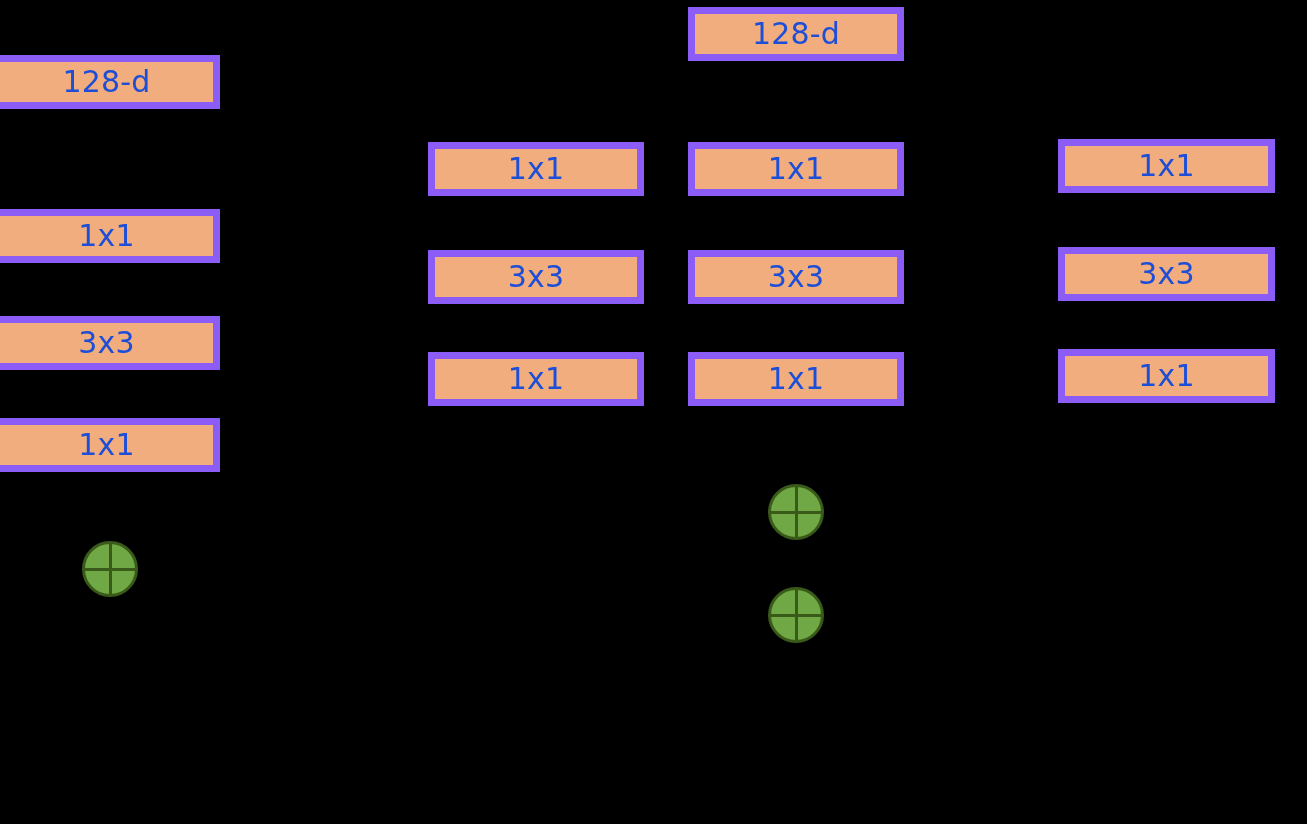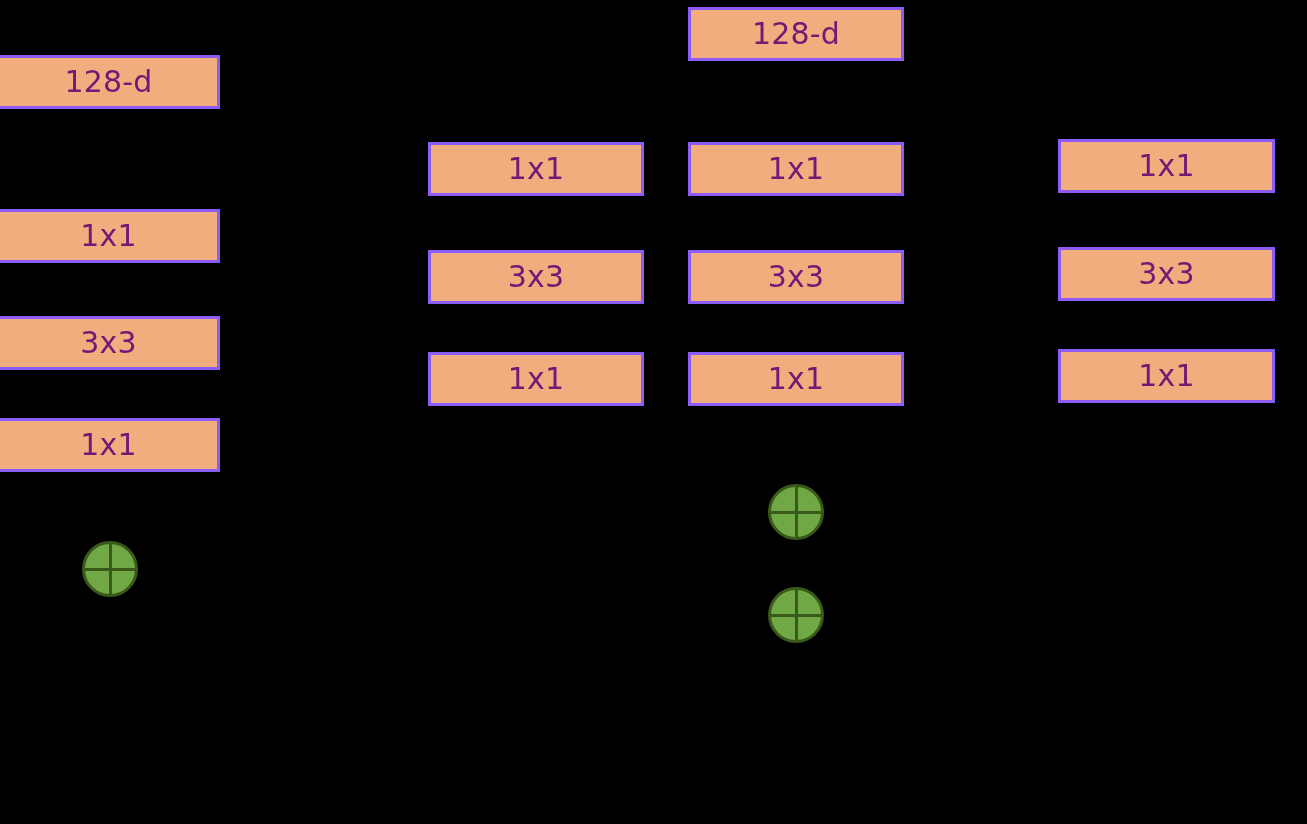--- a/index.html
+++ b/index.html
@@ -12,25 +12,25 @@
     width: 1307px;
     height: 824px;
     background: #000000;
     overflow: hidden;
     font-family: "DejaVu Sans", sans-serif;
   }
   .op-box {
     position: absolute;
     box-sizing: border-box;
     background: #F2AD7E;
-    border: 3px solid #8b5cf6;
+    border: 7px solid #8b5cf6;
     display: flex;
     align-items: center;
     justify-content: center;
-    color: #701a75;
+    color: #1d4ed8;
     font-size: 30px;
     line-height: 1;
     letter-spacing: 0.2px;
     white-space: nowrap;
   }
   .op-box.clipped-left {
     border-left: none;
   }
   .sum-node {
     position: absolute;

